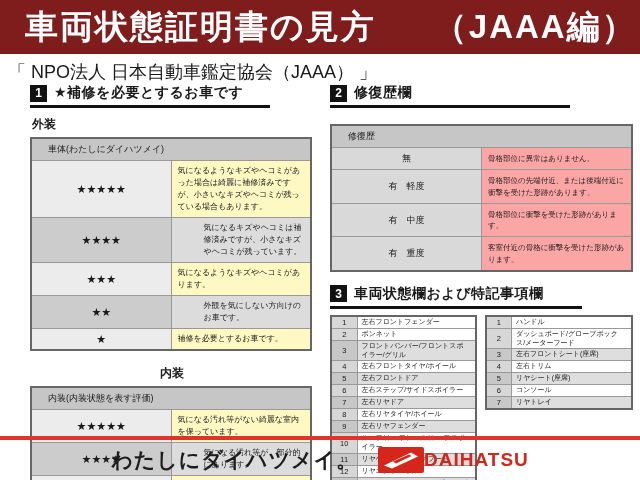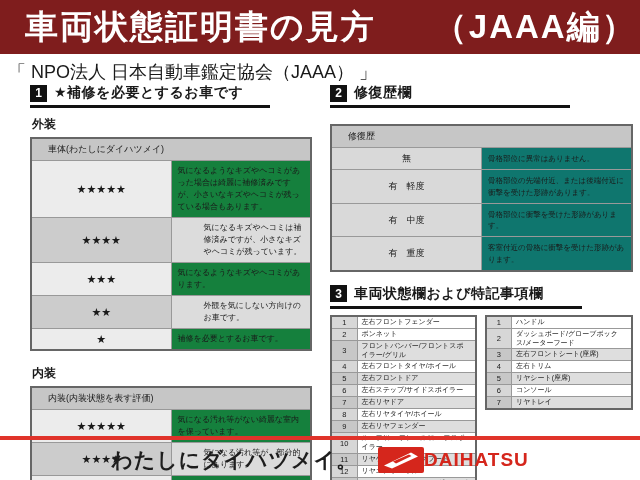--- a/index.html
+++ b/index.html
@@ -26,26 +26,26 @@
   .sec-title { font-weight:bold; font-size:14px; letter-spacing:0.5px; white-space:nowrap; }
 
   .grp-label { font-weight:bold; font-size:12px; margin:8px 0 4px 2px; }
 
   
   table { border-collapse:collapse; width:100%; table-layout:fixed; }
   .tbl { border:2px solid #666; }
   .tbl td { border:1px solid #999; vertical-align:middle; }
   .thead td { background:#c6c6c6; font-size:9px; padding:4px 16px; }
   .stars { width:70px; text-align:center; font-size:11px; background:#ececec; padding:2px; }
-  .desc  { font-size:8px; line-height:1.5; padding:4px 6px; background:#15803d; }
+  .desc  { font-size:8px; line-height:1.5; padding:4px 6px; background:#fef9c3; }
   tr.g .stars { background:#cccccc; }
   tr.g .desc  { background:#dcdcdc;padding-left:32px; }
 
   .rep-lbl { width:56px; text-align:center; font-size:9px; background:#d9d9d9; padding:4px 2px; }
-  .rep-desc { font-size:7.5px; line-height:1.5; padding:5px 6px; background:#0f766e; }
+  .rep-desc { font-size:7.5px; line-height:1.5; padding:5px 6px; background:#fca5a5; }
 
   .lists { display:flex; gap:8px; margin-top:6px; align-items:flex-start; }
   .parts { width:148px; }
   .parts-r { width:150px; }
   .pnum { width:26px; text-align:center; font-size:7.5px; background:#d7d7d7; padding:1px; }
   .pname { font-size:7px; line-height:1.25; padding:1px 4px; background:#fff; }
   tr.pg .pnum { background:#c7c7c7; }
   tr.pg .pname { background:#dedede; }
 
   
@@ -95,21 +95,21 @@
         <td class="stars">★★</td>
         <td class="desc">外観を気にしない方向けのお車です。</td>
           </tr>
       <tr>
         <td class="stars">★</td>
         <td class="desc">補修を必要とするお車です。</td>
           </tr>
     </tbody>
       </table>
 
-    <div class="grp-label" style="margin-top:14px;">内装</div>
+    <div class="grp-label" style="margin-top:14px;text-align:center;">内装</div>
     <table class="tbl">
       <tbody>
           <tr class="thead">
             <td colspan="2">内装(内装状態を表す評価)</td>
           </tr>
       <tr>
         <td class="stars">★★★★★</td>
         <td class="desc">気になる汚れ等がない綺麗な室内を保っています。</td>
           </tr>
       <tr class="g">

